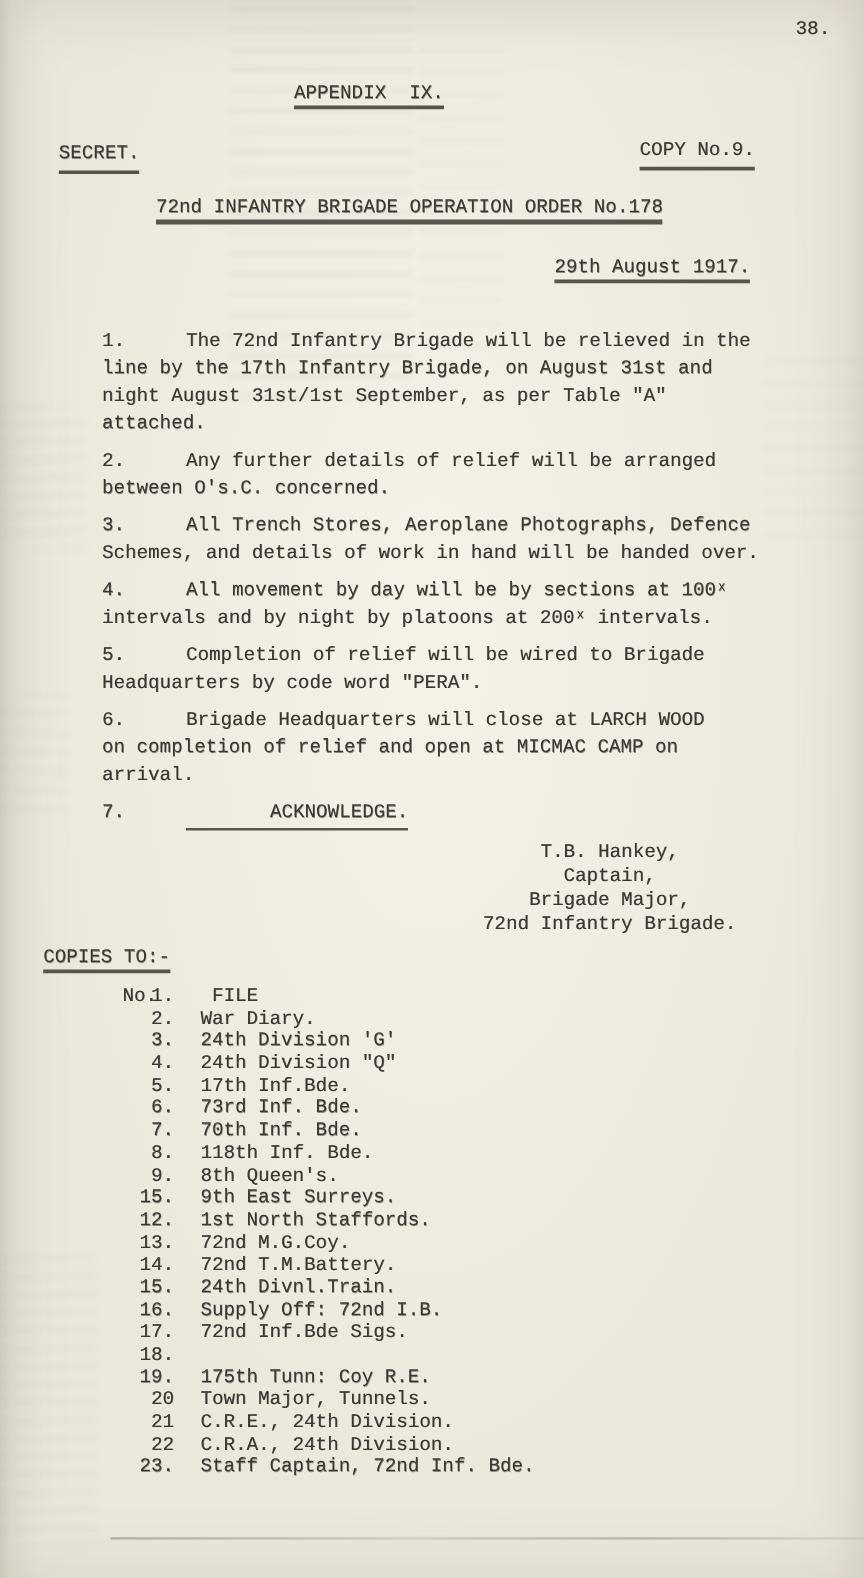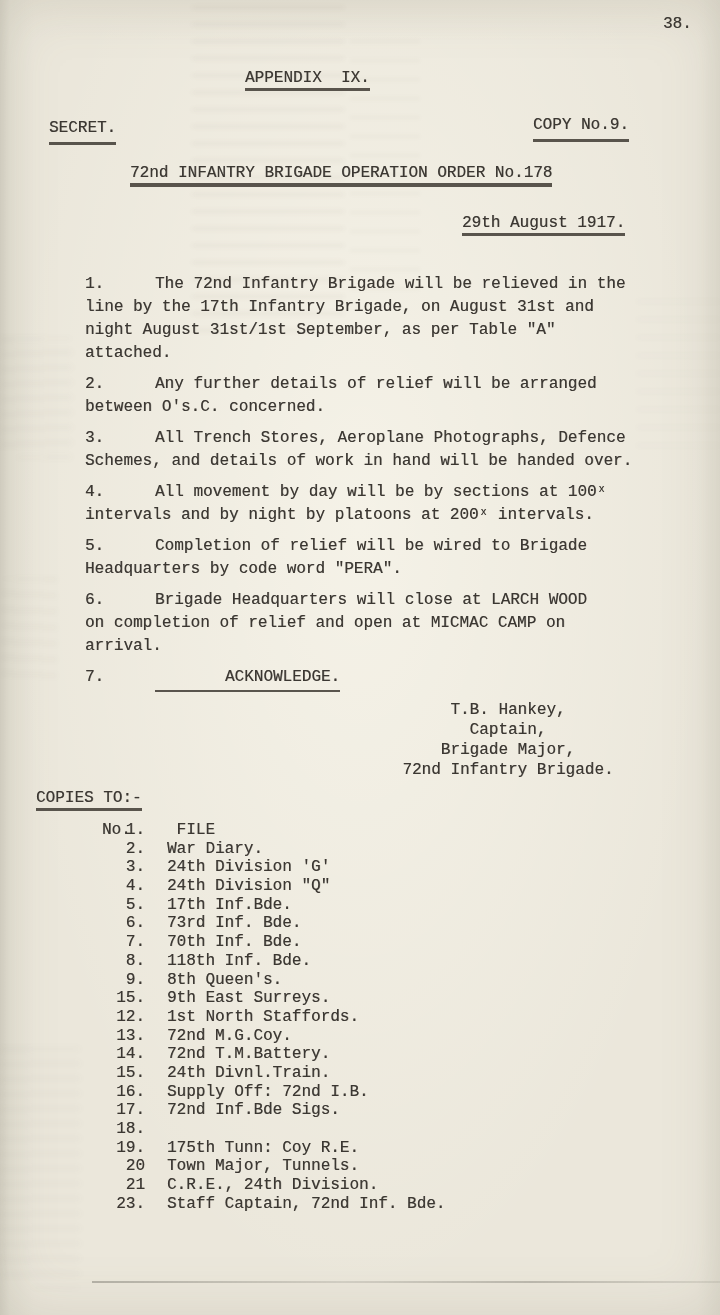--- a/index.html
+++ b/index.html
@@ -170,17 +170,18 @@
       <div class="lrow"><span class="lno">12.</span><span>1st North Staffords.</span></div>
       <div class="lrow"><span class="lno">13.</span><span>72nd M.G.Coy.</span></div>
       <div class="lrow"><span class="lno">14.</span><span>72nd T.M.Battery.</span></div>
       <div class="lrow"><span class="lno">15.</span><span>24th Divnl.Train.</span></div>
       <div class="lrow"><span class="lno">16.</span><span>Supply Off: 72nd I.B.</span></div>
       <div class="lrow"><span class="lno">17.</span><span>72nd Inf.Bde Sigs.</span></div>
       <div class="lrow"><span class="lno">18.</span></div>
       <div class="lrow"><span class="lno">19.</span><span>175th Tunn: Coy R.E.</span></div>
       <div class="lrow"><span class="lno">20</span><span>Town Major, Tunnels.</span></div>
       <div class="lrow"><span class="lno">21</span><span>C.R.E., 24th Division.</span></div>
+      <div class="lrow"><span class="lno">22</span><span>C.R.A., 24th Division.</span></div>
       <div class="lrow"><span class="lno">23.</span><span>Staff Captain, 72nd Inf. Bde.</span></div>
     </div>
 
   </div>
 </div>
 
 </body></html>

